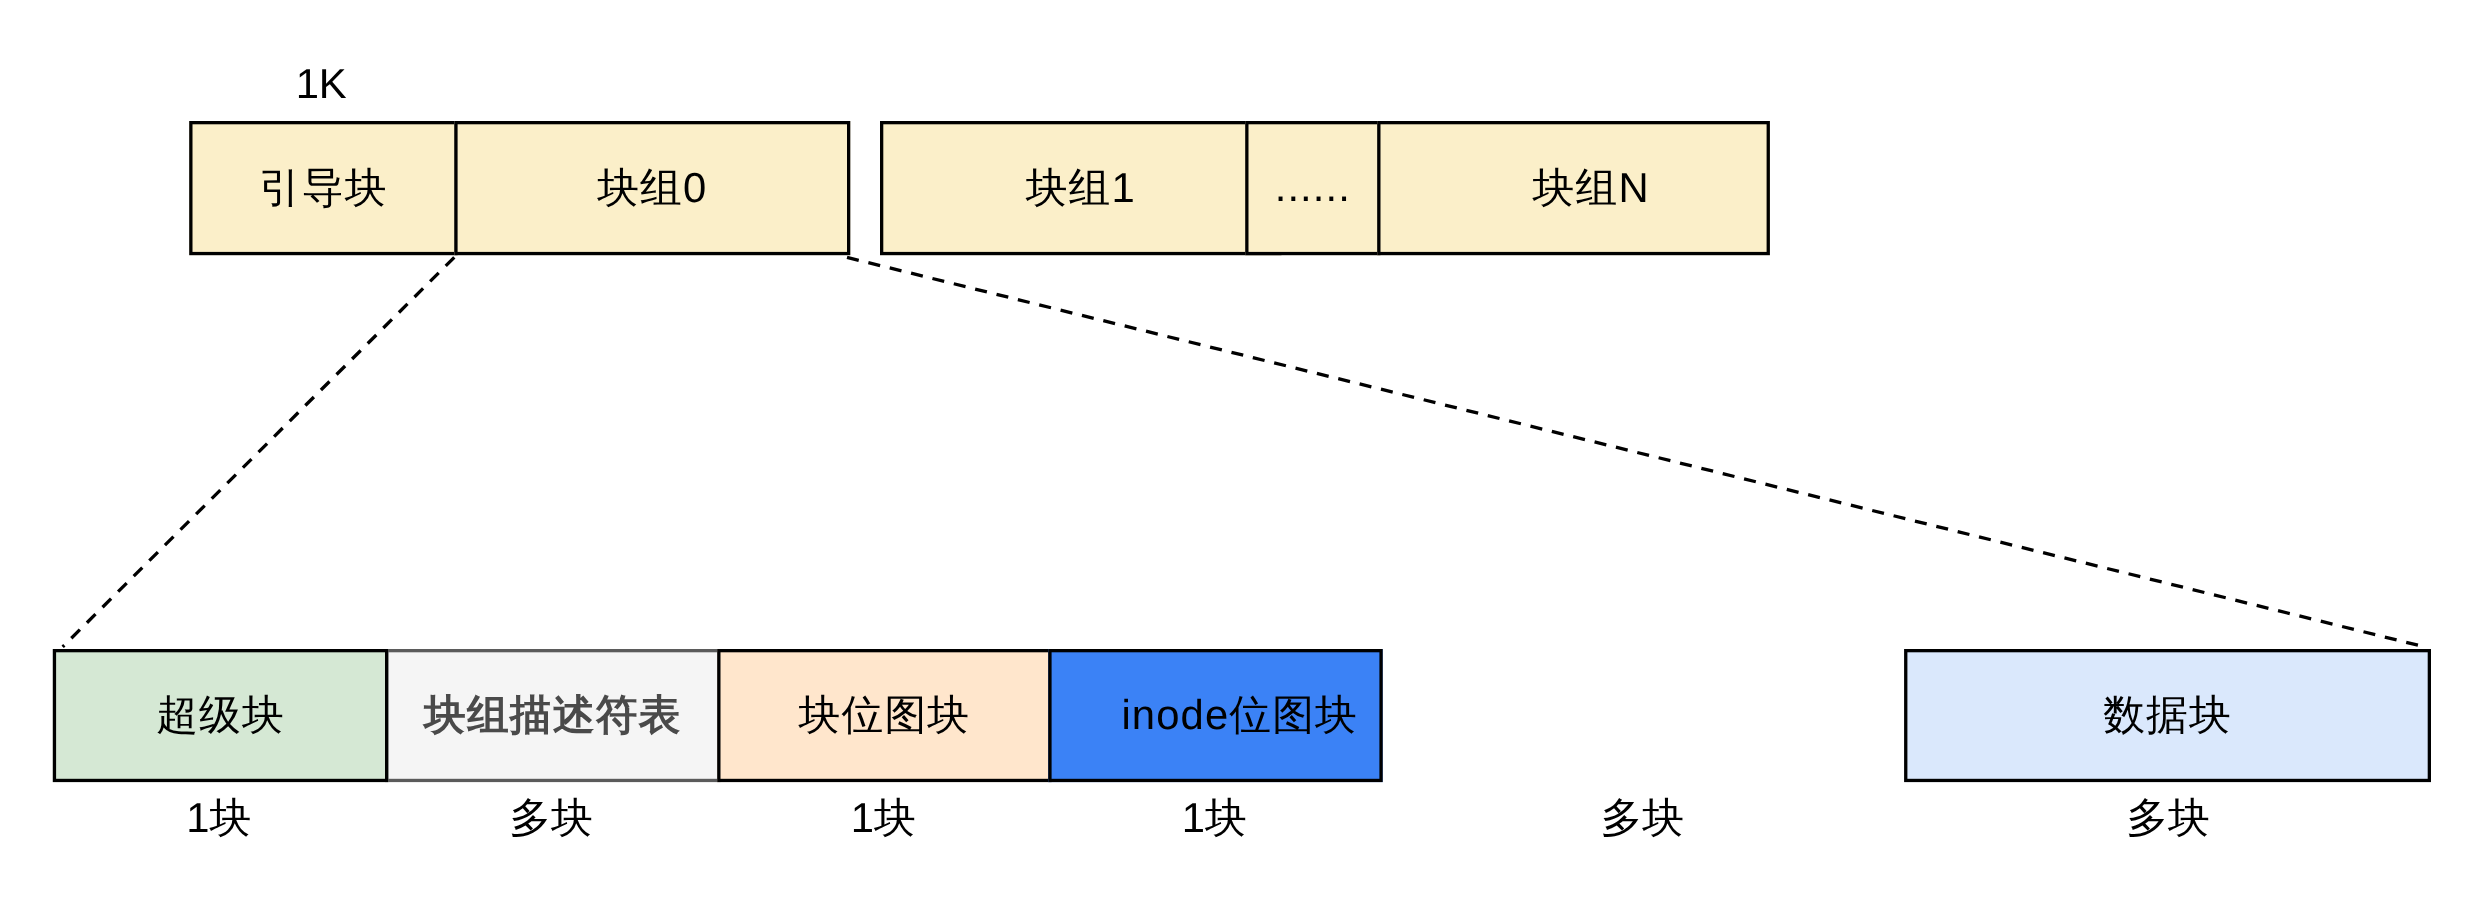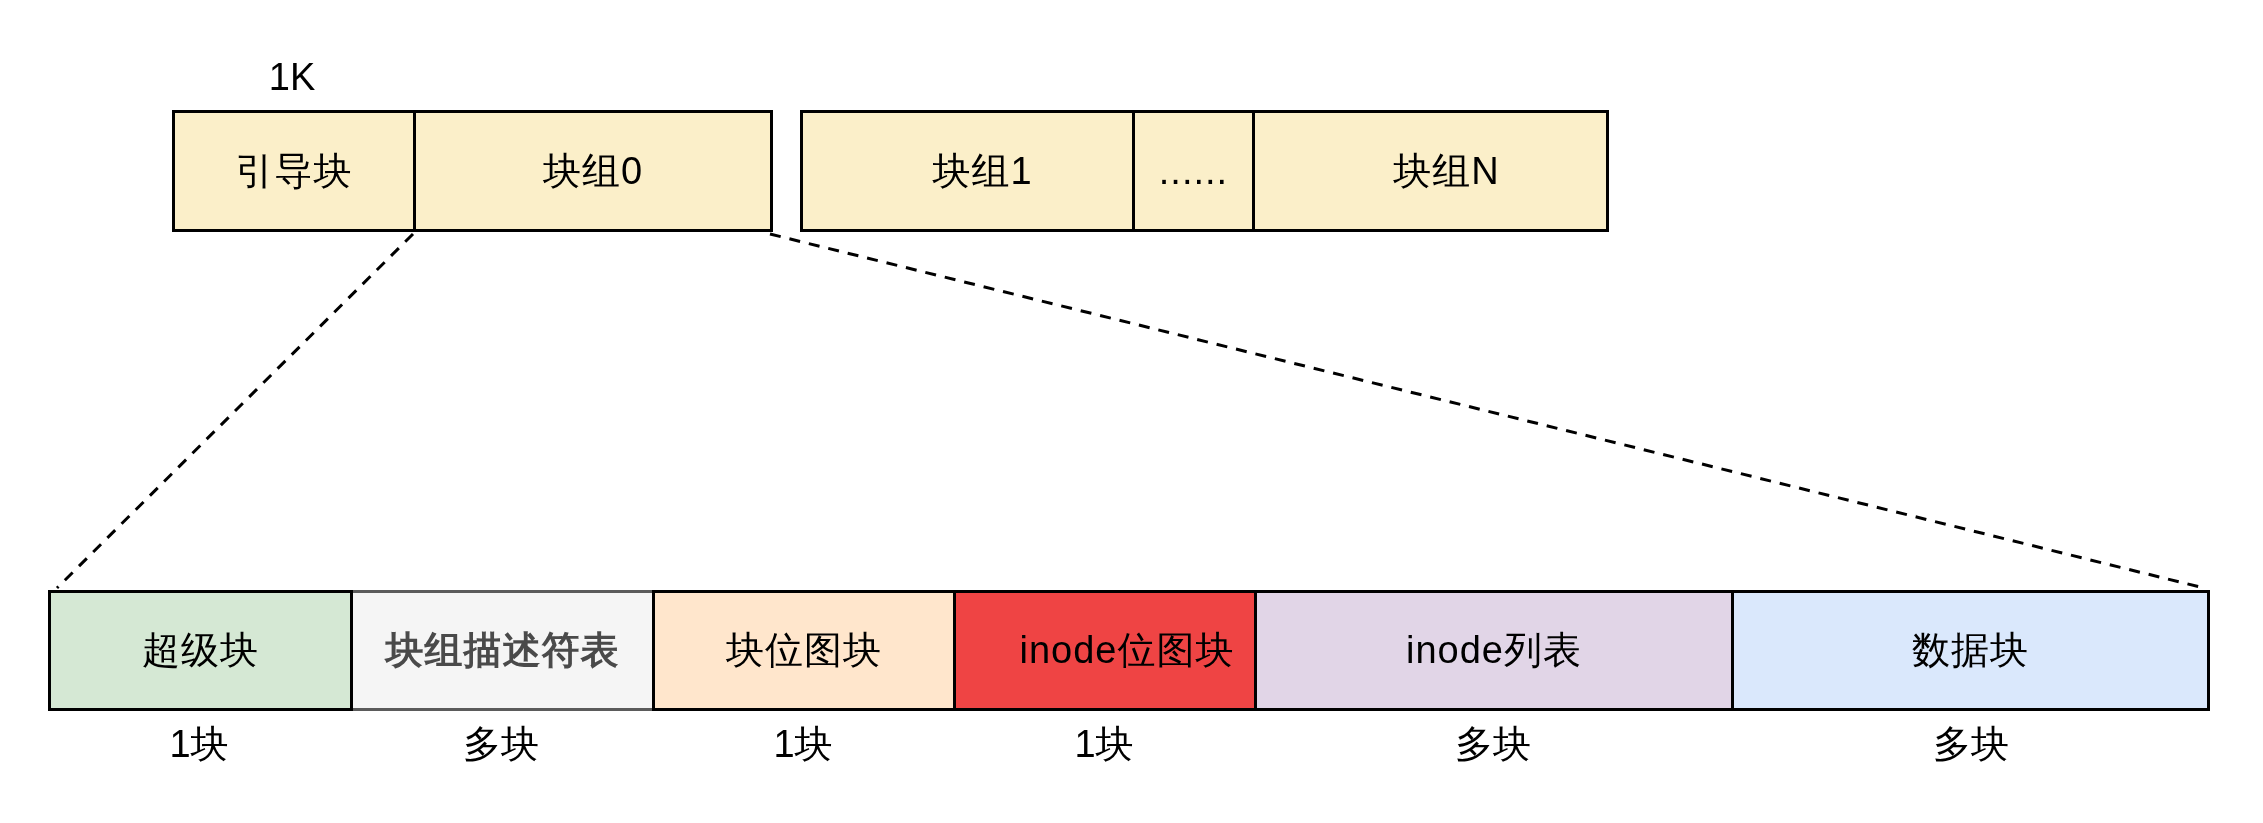--- a/index.html
+++ b/index.html
@@ -117,25 +117,22 @@
   <div class="row group-row">
     <div class="cell z2 grp-c0" style="background-color: rgb(213, 232, 212); border-color: rgb(0, 0, 0); color: rgb(0, 0, 0);">
       <span>超级块</span>
     </div>
     <div class="cell z1 grp-c1" style="background-color: rgb(245, 245, 245); border-color: rgb(91, 91, 91); color: rgb(74, 74, 74);">
       <span>块组描述符表</span>
     </div>
     <div class="cell z2 grp-c2" style="background-color: rgb(255, 230, 204); border-color: rgb(0, 0, 0); color: rgb(0, 0, 0);">
       <span>块位图块</span>
     </div>
-    <div class="cell z2 grp-c3" style="background-color: #ef4444; border-color: rgb(0, 0, 0); color: rgb(0, 0, 0); padding-left: 44px;">
+    <div class="cell z2 grp-c3" style="background-color: #3b82f6; border-color: rgb(0, 0, 0); color: rgb(0, 0, 0); padding-left: 44px;">
       <span>inode位图块</span>
-    </div>
-    <div class="cell z2 grp-c4" style="background-color: rgb(225, 213, 231); border-color: rgb(0, 0, 0); color: rgb(0, 0, 0);">
-      <span>inode列表</span>
     </div>
     <div class="cell z2 grp-c5" style="background-color: rgb(218, 232, 252); border-color: rgb(0, 0, 0); color: rgb(0, 0, 0);">
       <span>数据块</span>
     </div>
   </div>
 
   <div class="count-label cl0">1块</div>
   <div class="count-label cl1">多块</div>
   <div class="count-label cl2">1块</div>
   <div class="count-label cl3">1块</div>

